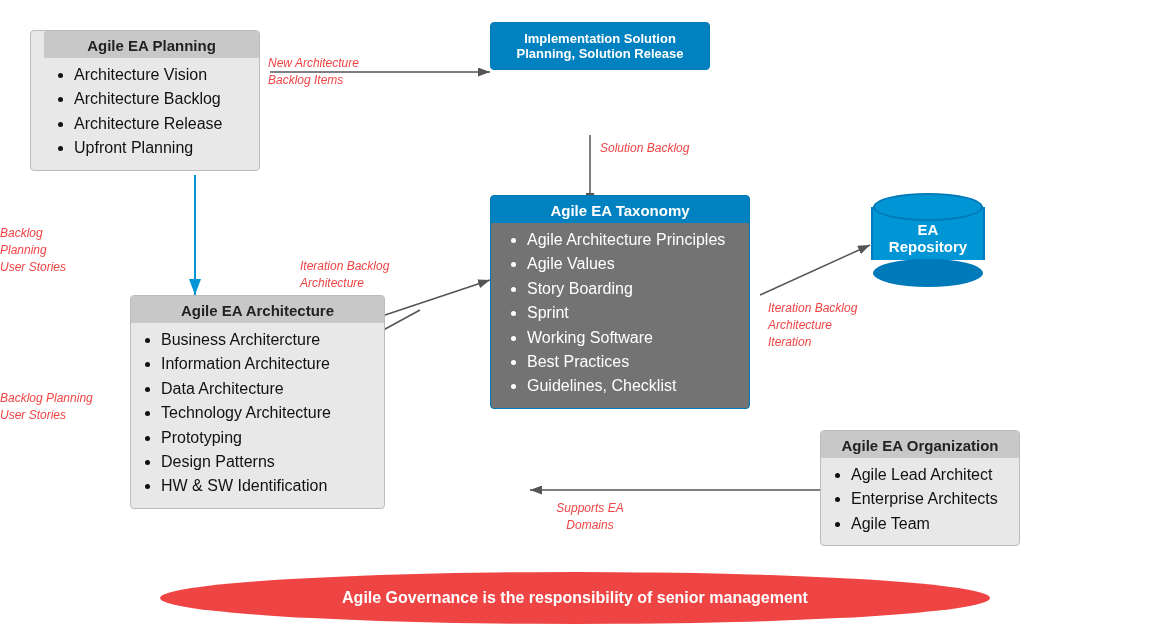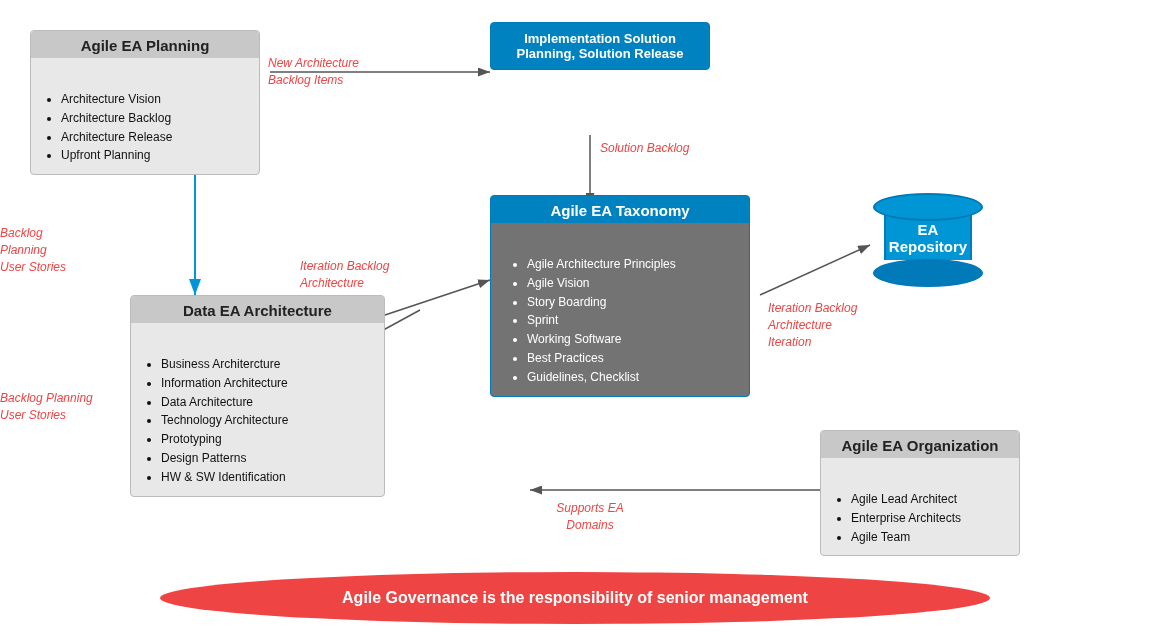--- a/index.html
+++ b/index.html
@@ -24,22 +24,21 @@
     }
     .box-header {
       font-weight: bold;
       font-size: 15px;
       padding: 6px 10px 4px 10px;
       border-radius: 3px 3px 0 0;
       text-align: center;
     }
     .box-body {
       padding: 6px 10px 8px 18px;
-      font-size: 12px;
-      margin-top: 27px;
+      font-size: 16px;
     }
     .box-body ul {
       list-style: disc;
       padding-left: 12px;
     }
     .box-body li {
       margin-bottom: 2px;
       line-height: 1.4;
     }
 
@@ -90,21 +89,21 @@
     .cylinder-top {
       width: 110px;
       height: 28px;
       background: #0096d6;
       border-radius: 50%;
       border: 2px solid #007ab8;
       position: relative;
       z-index: 2;
     }
     .cylinder-body {
-      width: 88px;
+      width: 114px;
       background: #0096d6;
       border-left: 2px solid #007ab8;
       border-right: 2px solid #007ab8;
       display: flex;
       align-items: center;
       justify-content: center;
       font-weight: bold;
       font-size: 15px;
       color: #fff;
       text-align: center;
@@ -166,21 +165,21 @@
 
     <line x1="420" y1="310" x2="310" y2="370" stroke="#555" stroke-width="1.5" marker-end="url(#arrowhead)"></line>
 
     <line x1="760" y1="295" x2="870" y2="245" stroke="#555" stroke-width="1.5" marker-end="url(#arrowhead)"></line>
 
     <line x1="820" y1="490" x2="530" y2="490" stroke="#555" stroke-width="1.5" marker-end="url(#arrowhead)"></line>
 
     <line x1="310" y1="340" x2="490" y2="280" stroke="#555" stroke-width="1.5" marker-end="url(#arrowhead)"></line>
   </svg>
 
-  <div class="box gray-box" style="left:30px; top:30px; width:230px;">
+  <div class="box gray-box" style="left:30px; top:30px; width:230px;padding-left:13px;">
     <div class="box-header">Agile EA Planning</div>
     <div class="box-body">
       <ul>
         <li>Architecture Vision</li>
         <li>Architecture Backlog</li>
         <li>Architecture Release</li>
         <li>Upfront Planning</li>
       </ul>
     </div>
   </div>
@@ -201,21 +200,21 @@
 
   <div class="label" style="left:0px; top:225px; width:90px;">
     <span>Backlog Planning<br>User Stories</span>
   </div>
 
   <div class="label" style="left:300px; top:258px; width:110px;">
     <span>Iteration Backlog<br>Architecture<br>Iteration</span>
   </div>
 
   <div class="box gray-box" style="left:130px; top:295px; width:255px;">
-    <div class="box-header">Data EA Architecture</div>
+    <div class="box-header">Agile EA Architecture</div>
     <div class="box-body">
       <ul>
         <li>Business Architercture</li>
         <li>Information Architecture</li>
         <li>Data Architecture</li>
         <li>Technology Architecture</li>
         <li>Prototyping</li>
         <li>Design Patterns</li>
         <li>HW &amp; SW Identification</li>
       </ul>
@@ -224,21 +223,21 @@
 
   <div class="label" style="left:0px; top:390px; width:100px;">
     <span>Backlog Planning<br>User Stories</span>
   </div>
 
   <div class="box blue-box" style="left:490px; top:195px; width:260px;">
     <div class="box-header">Agile EA Taxonomy</div>
     <div class="box-body">
       <ul>
         <li>Agile Architecture Principles</li>
-        <li>Agile Vision</li>
+        <li>Agile Values</li>
         <li>Story Boarding</li>
         <li>Sprint</li>
         <li>Working Software</li>
         <li>Best Practices</li>
         <li>Guidelines, Checklist</li>
       </ul>
     </div>
   </div>
 
   <div class="label" style="left:768px; top:300px; width:110px;">

